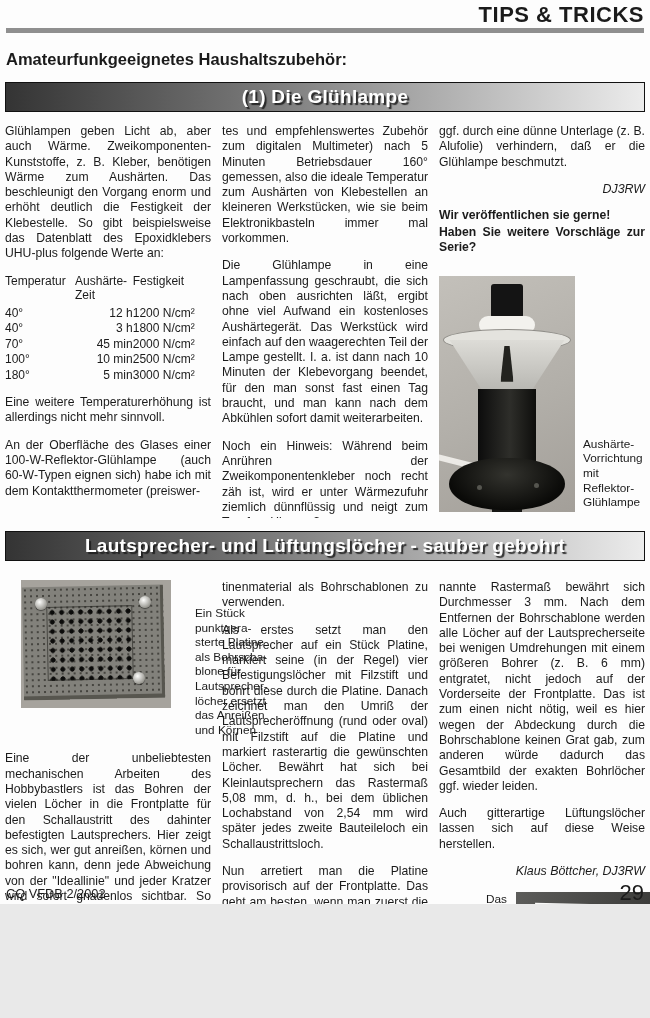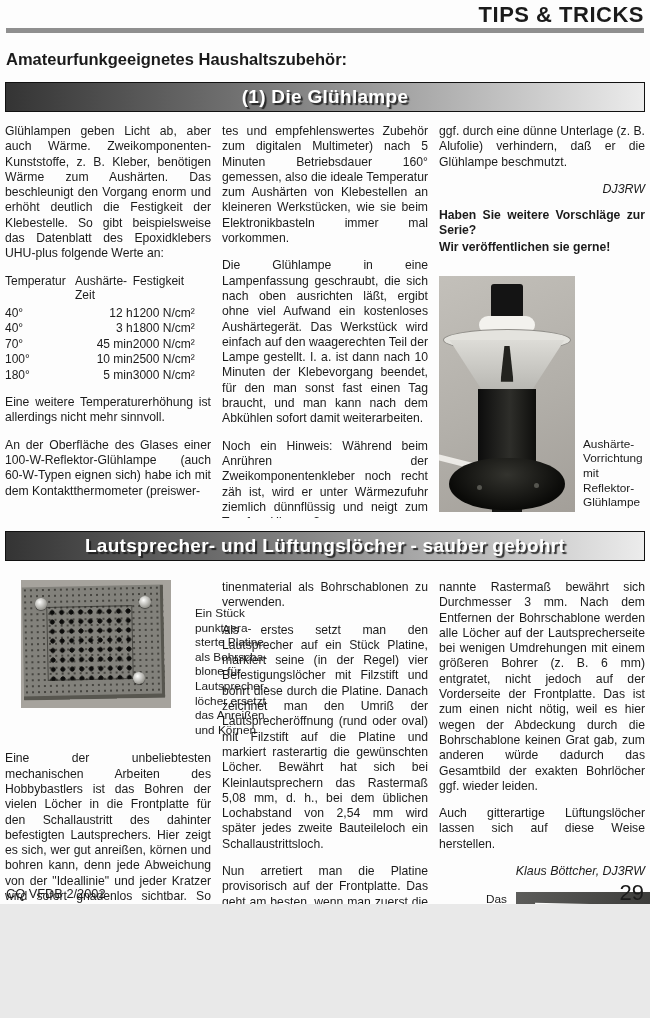--- a/index.html
+++ b/index.html
@@ -160,22 +160,22 @@
     <div class="col">
       <p>tes und empfehlenswertes Zubehör zum digitalen Multimeter) nach 5 Minuten Betriebsdauer 160° gemessen, also die ideale Temperatur zum Aushärten von Klebestellen an kleineren Werkstücken, wie sie beim Elektronikbasteln immer mal vorkommen.</p>
       <p>Die Glühlampe in eine Lampenfassung geschraubt, die sich nach oben ausrichten läßt, ergibt ohne viel Aufwand ein kostenloses Aushärtegerät. Das Werkstück wird einfach auf den waagerechten Teil der Lampe gestellt. I. a. ist dann nach 10 Minuten der Klebevorgang beendet, für den man sonst fast einen Tag braucht, und man kann nach dem Abkühlen sofort damit weiterarbeiten.</p>
       <p>Noch ein Hinweis: Während beim Anrühren der Zweikomponentenkleber noch recht zäh ist, wird er unter Wärmezufuhr ziemlich dünnflüssig und neigt zum Tropfen. Hier muß man</p>
     </div>
 
     <div class="col">
       <p>ggf. durch eine dünne Unterlage (z. B. Alufolie) verhindern, daß er die Glühlampe beschmutzt.</p>
       <div class="byline">DJ3RW</div>
       <div class="boldcall">
+        <p>Wir veröffentlichen sie gerne!</p>
         <p>Haben Sie weitere Vorschläge zur Serie?</p>
-        <p>Wir veröffentlichen sie gerne!</p>
       </div>
       <div class="lamp-fig">
         <div class="lamp-photo">
           <div class="lp-socket"></div>
           <div class="lp-ring"></div>
           <div class="lp-rim"></div>
           <div class="lp-glass"></div>
           <div class="lp-filament"></div>
           <div class="lp-body"></div>
           <div class="lp-cable"></div>

